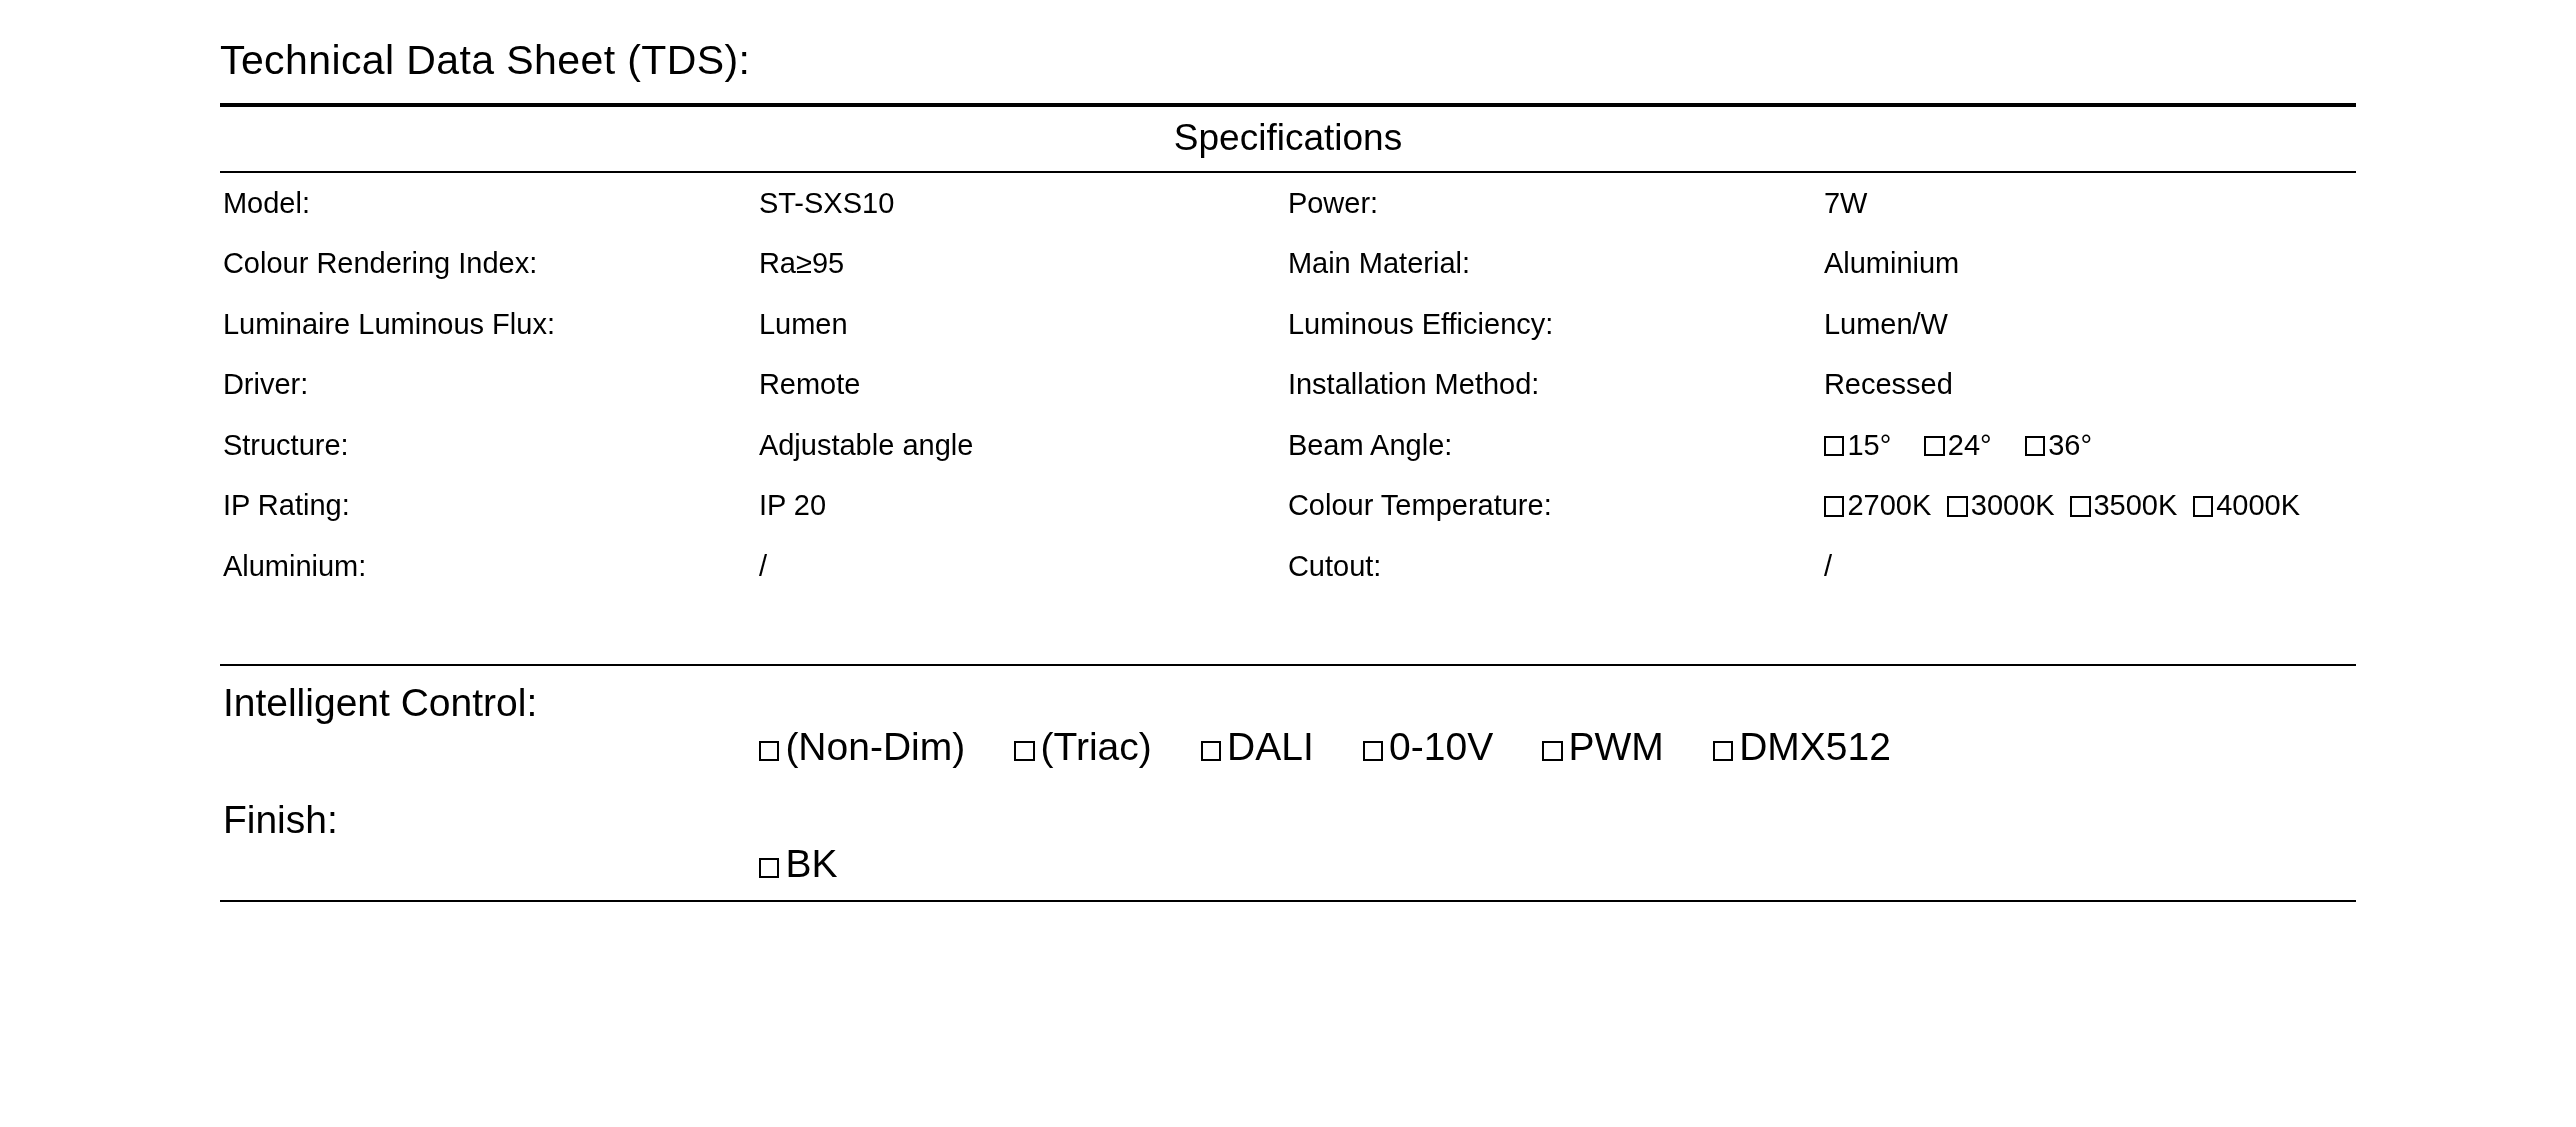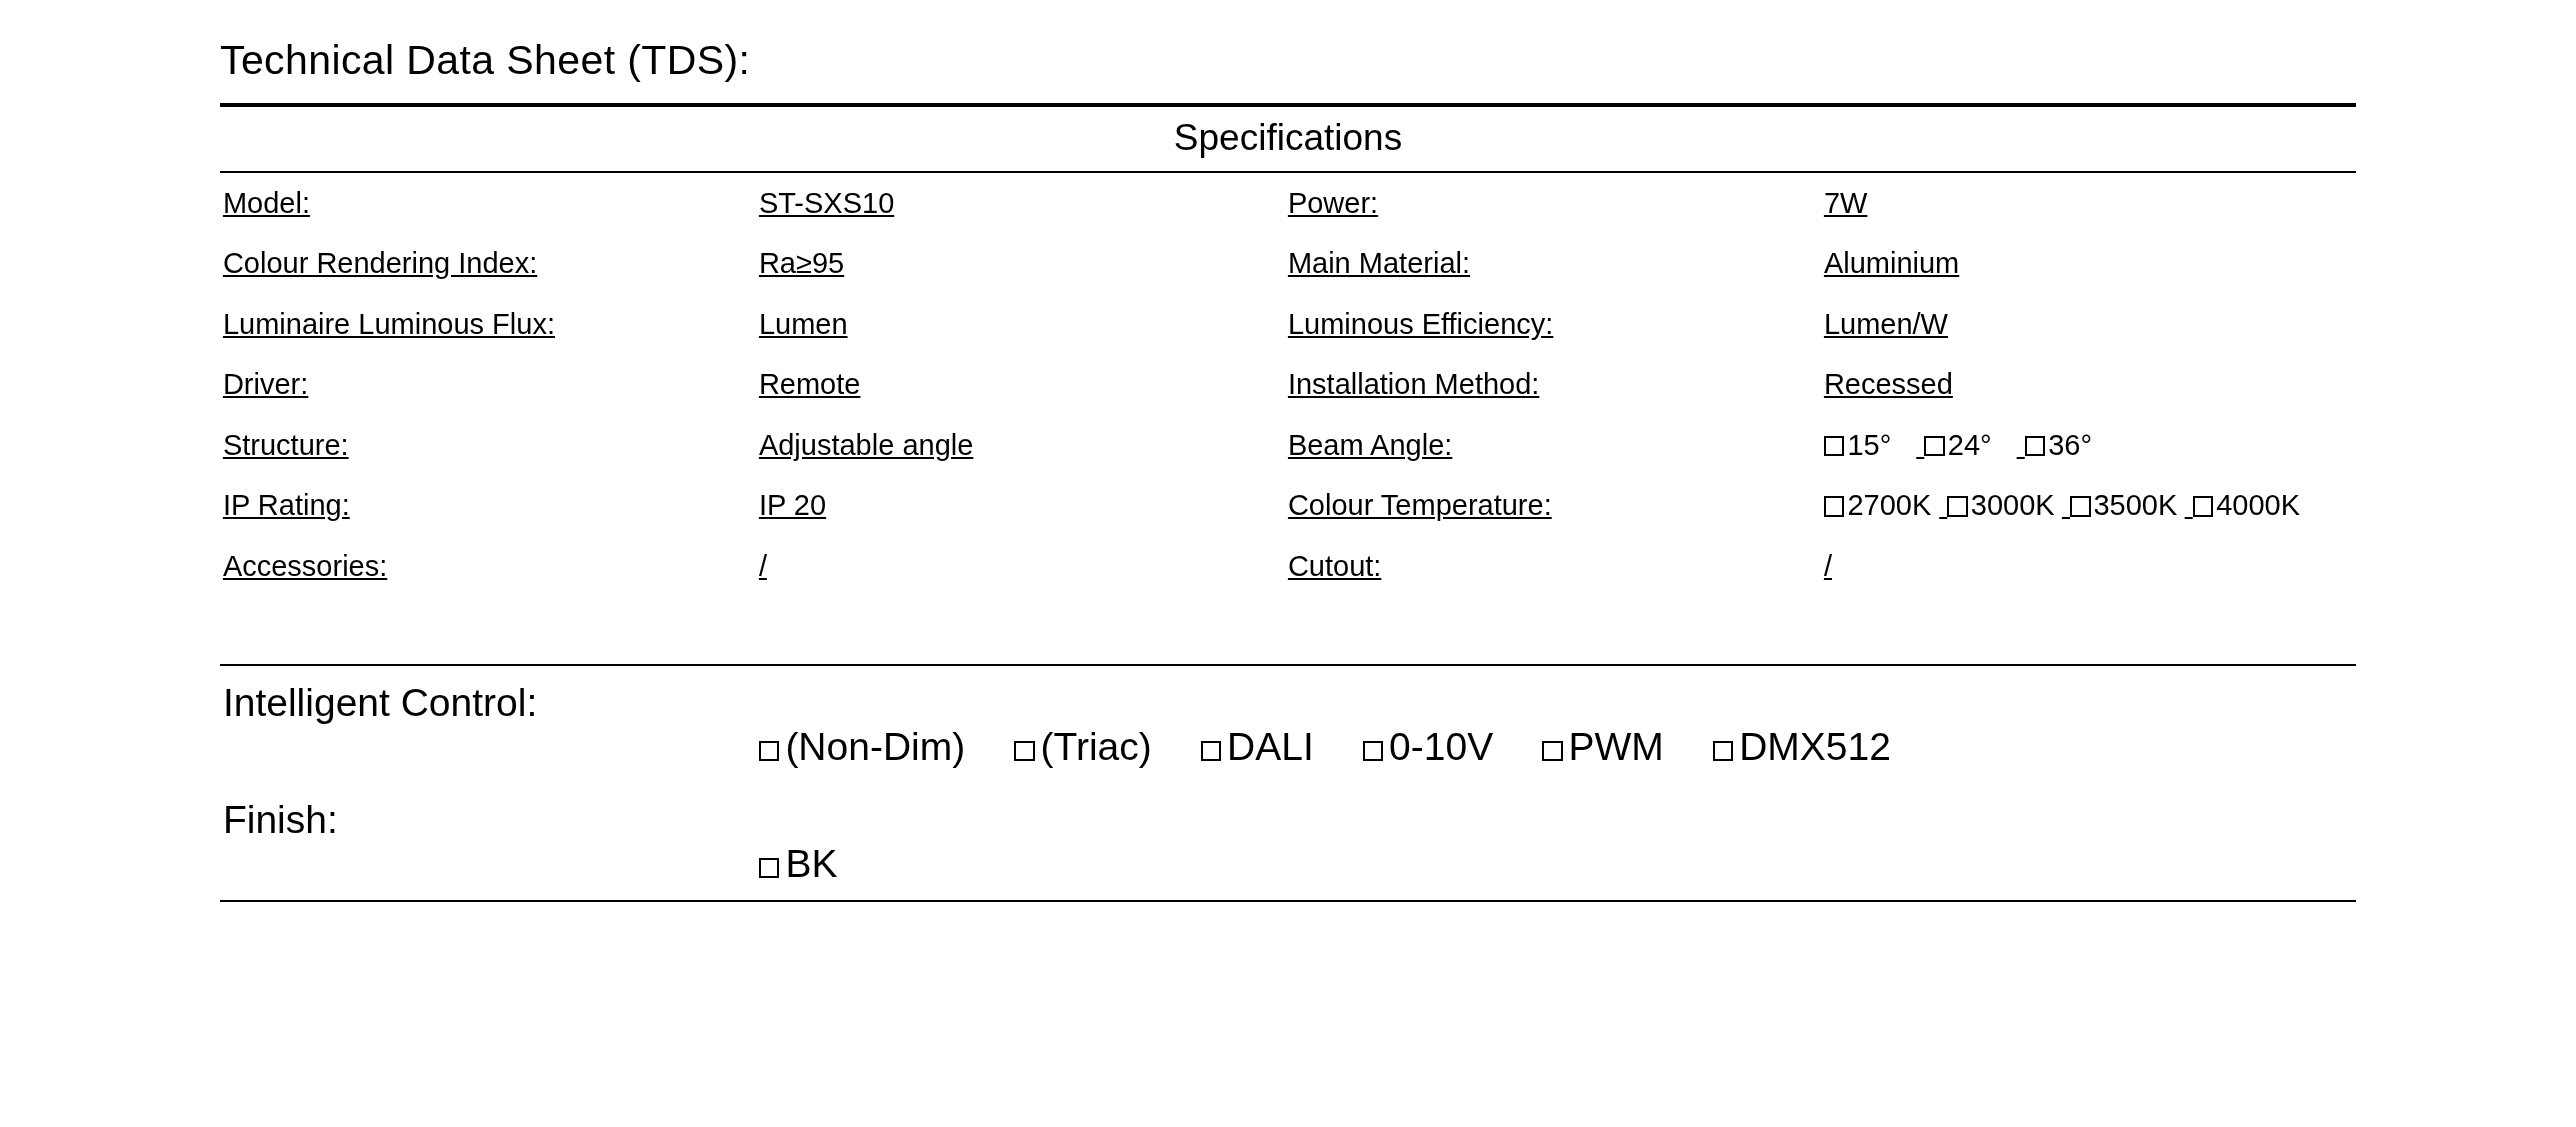--- a/index.html
+++ b/index.html
@@ -43,21 +43,20 @@
   .section-head {
     text-align: center;
     font-size: 37px;
     padding: 10.3px 0 11.7px 0;
     color: #000;
   }
   .spec-table {
     width: 100%;
     border-collapse: collapse;
     table-layout: fixed;
-    text-decoration: underline;
   }
   .spec-table td {
     font-size: 29px;
     padding: 14px 0 14px 0;
     vertical-align: top;
     color: #000;
     line-height: 1.12;
   }
   .col-label-left   { width: 536px; padding-left: 2.9px !important; }
   .col-value-left   { width: 529px; }
@@ -179,21 +178,21 @@
             <span class="opt" style="margin-right:7.3px">
               <span class="cb tight"></span><span>3500K</span>
             </span>
             <span class="opt">
               <span class="cb tight"></span><span>4000K</span>
             </span>
           </td>
         </tr>
 
         <tr>
-          <td class="col-label-left">Accessories:</td>
+          <td class="col-label-left">Aluminium:</td>
           <td class="col-value-left">/</td>
           <td class="col-label-right">Cutout:</td>
           <td class="col-value-right">/</td>
         </tr>
 
         <tr class="gap-row">
           <td></td>
           <td></td>
           <td></td>
           <td></td>

